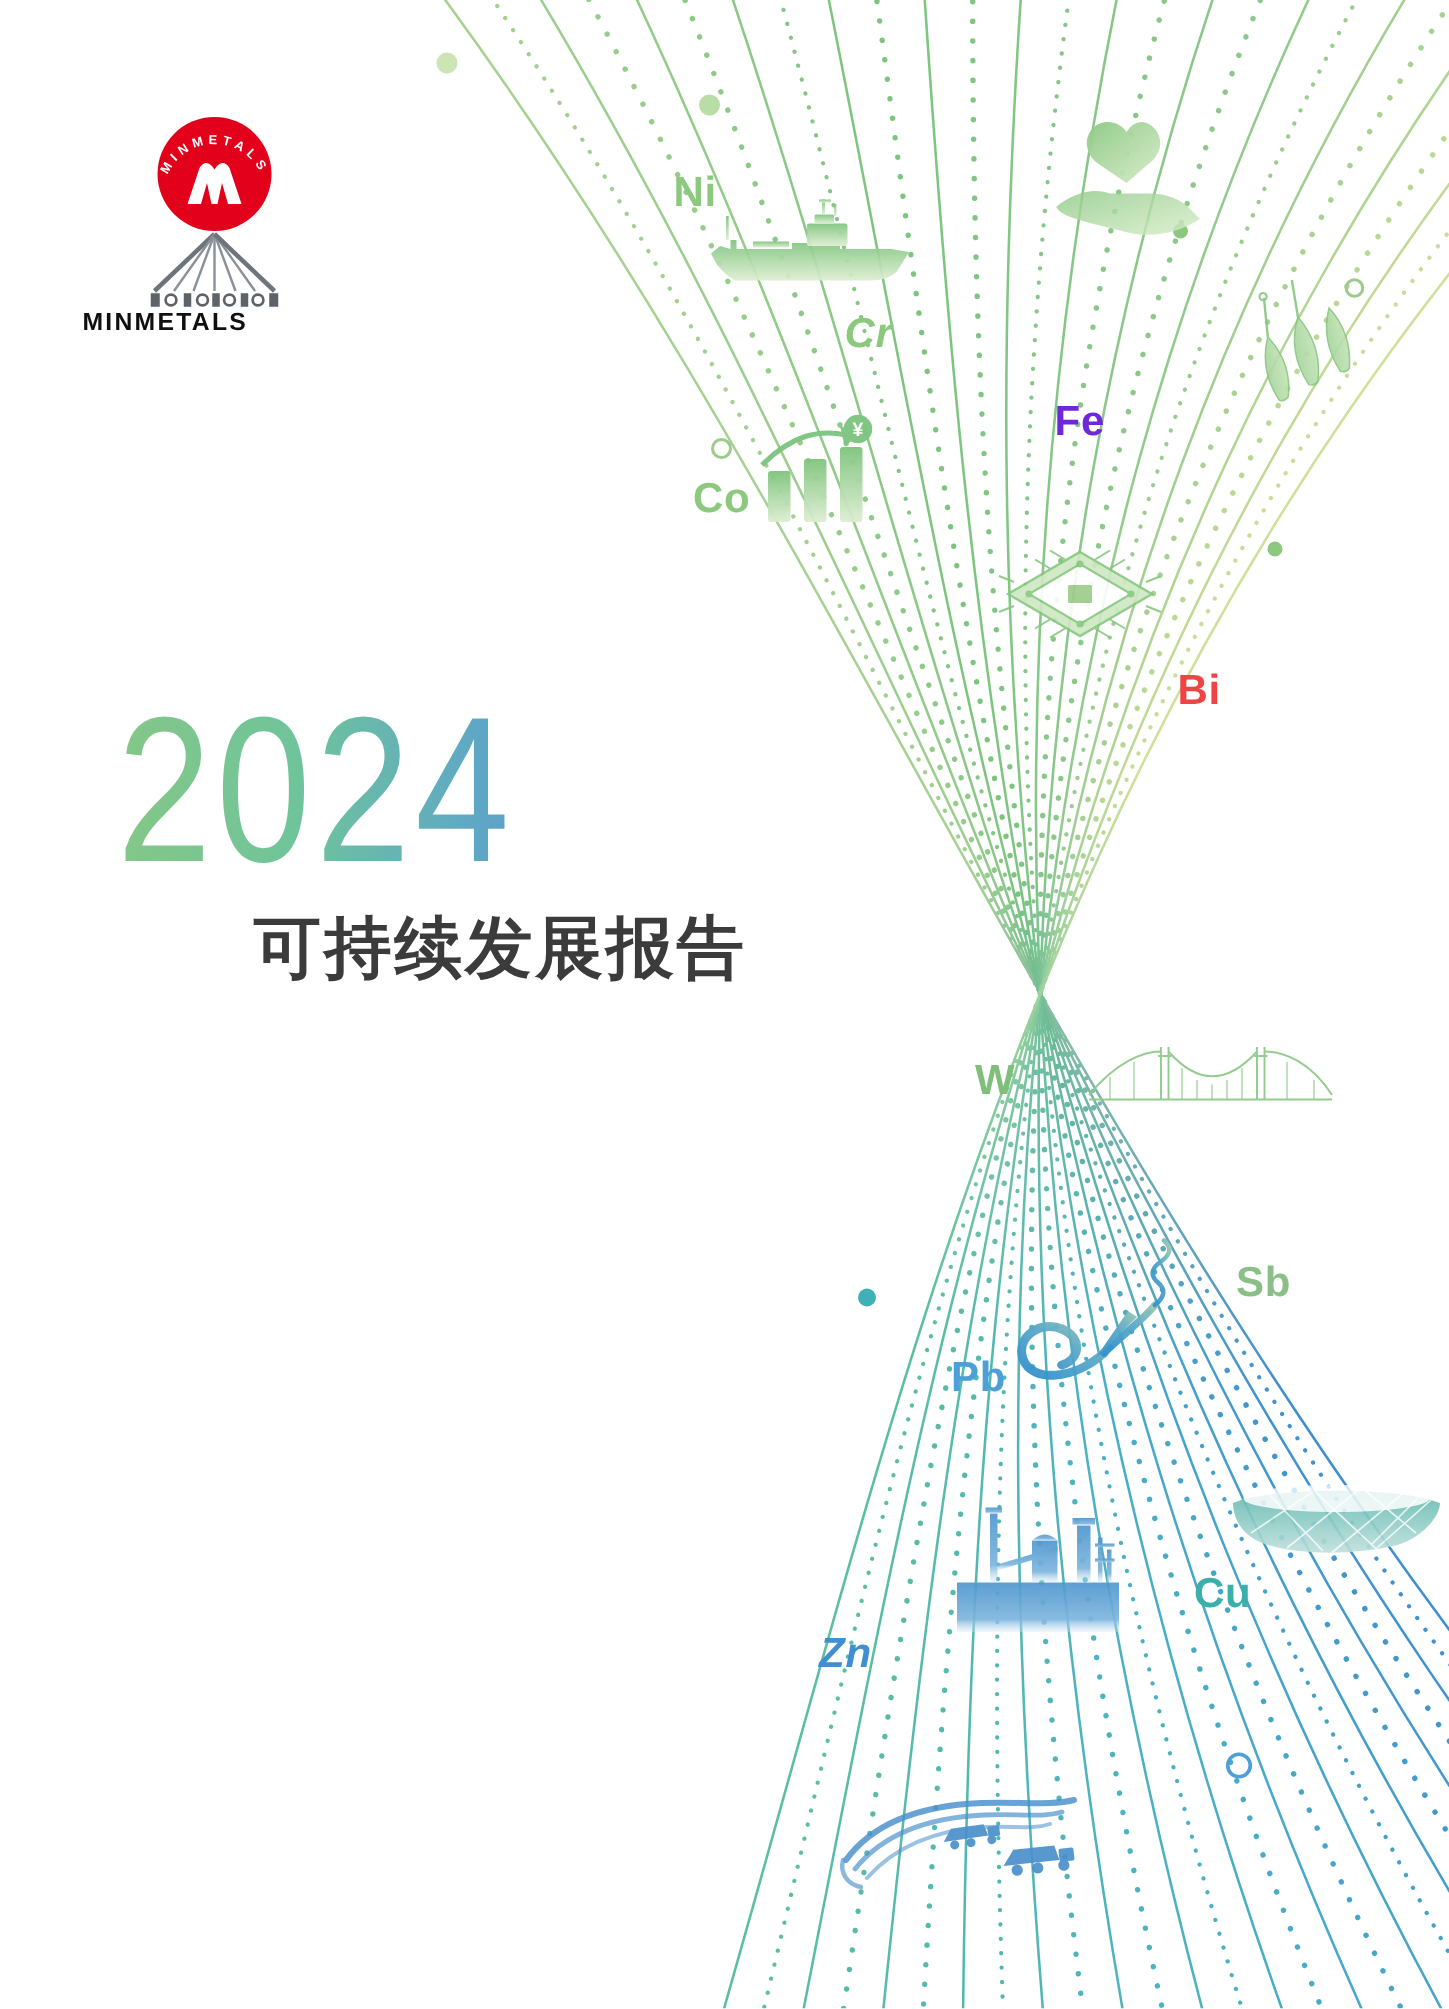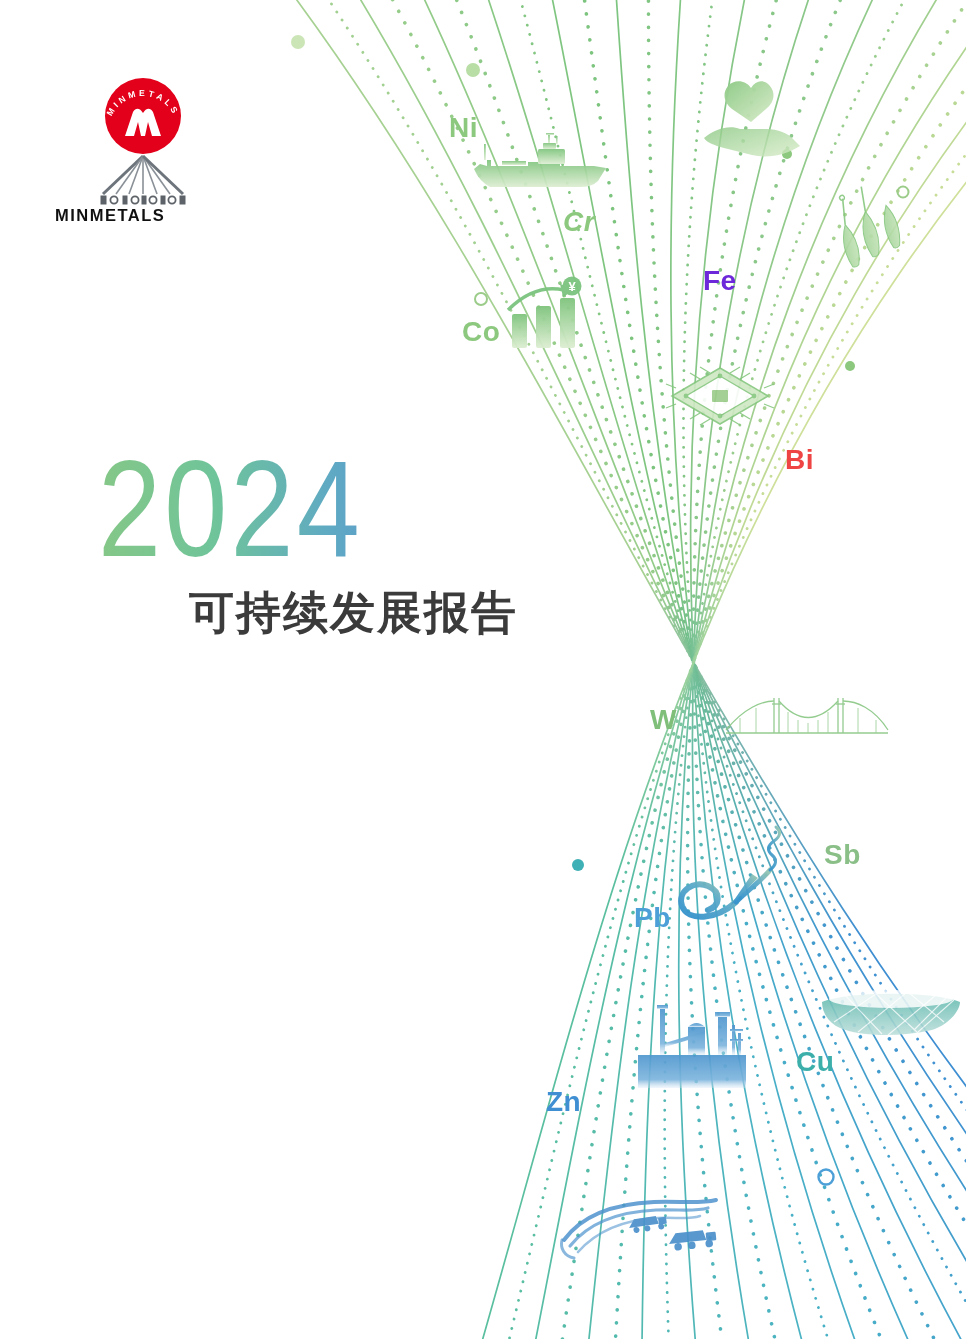--- a/index.html
+++ b/index.html
@@ -12,21 +12,21 @@
   .logo{position:absolute;left:55px;top:72px;width:220px;}
   .logo-emblem{display:block;margin-left:24px;}
   .logo-name-cn{
     font-size:28px;font-weight:bold;color:#101010;letter-spacing:5px;
     margin-top:2px;line-height:1.1;
   }
   .logo-name-en{
     font-size:16.5px;font-weight:bold;color:#101010;letter-spacing:1.5px;line-height:1.2;
   }
   
-  .titleblock{position:absolute;left:78px;top:439px;width:420px;margin-left:20px;}
+  .titleblock{position:absolute;left:78px;top:458px;width:420px;}
   .title-year{
     font-size:138px;font-weight:500;line-height:1;letter-spacing:4px;
     transform:scaleX(0.82);transform-origin:left top;
     background:linear-gradient(90deg,#85c787 0%,#6fc49a 34%,#5fa9c4 68%,#5b8fd0 100%);
     -webkit-background-clip:text;background-clip:text;color:transparent;
     -webkit-text-fill-color:transparent;
   }
   .title-cn{
     margin-top:6px;font-size:45px;font-weight:900;color:#3b3b3b;letter-spacing:2px;text-align:right;
   }
@@ -422,21 +422,21 @@
 
   <div id="element-labels">
       <span class="el-label" style="left: 449px; top: 112px; color: rgb(140, 200, 126);">Ni</span>
       <span class="el-label" style="left: 563px; top: 206px; color: rgb(140, 200, 126); font-style: italic;">Cr</span>
       <span class="el-label" style="left: 703px; top: 265px; color: #6d28d9;">Fe</span>
       <span class="el-label" style="left: 462px; top: 316px; color: rgb(140, 200, 126);">Co</span>
       <span class="el-label" style="left: 785px; top: 444px; color: #ef4444;">Bi</span>
       <span class="el-label" style="left: 650px; top: 704px; color: rgb(127, 191, 122);">W</span>
       <span class="el-label" style="left: 824px; top: 839px; color: rgb(138, 191, 136);">Sb</span>
       <span class="el-label" style="left: 634px; top: 902px; color: rgb(77, 159, 216);">Pb</span>
-      <span class="el-label" style="left: 546px; top: 1086px; color: rgb(63, 143, 210);">Zn</span>
+      <span class="el-label" style="left: 546px; top: 1086px; color: rgb(63, 143, 210); font-style: italic;">Zn</span>
       <span class="el-label" style="left: 796px; top: 1046px; color: rgb(60, 175, 170);">Cu</span>
     </div>
 
   <div class="logo">
     <svg class="logo-emblem" width="128" height="134" viewBox="0 0 128 134">
       <defs>
         <path id="arcTop" d="M 30 58 A 34 34 0 1 1 98 58"></path>
       </defs>
       <circle cx="64" cy="44" r="38" fill="#e2001a"></circle>
       <text font-size="8.6" font-weight="bold" fill="#ffffff" letter-spacing="3.2">

